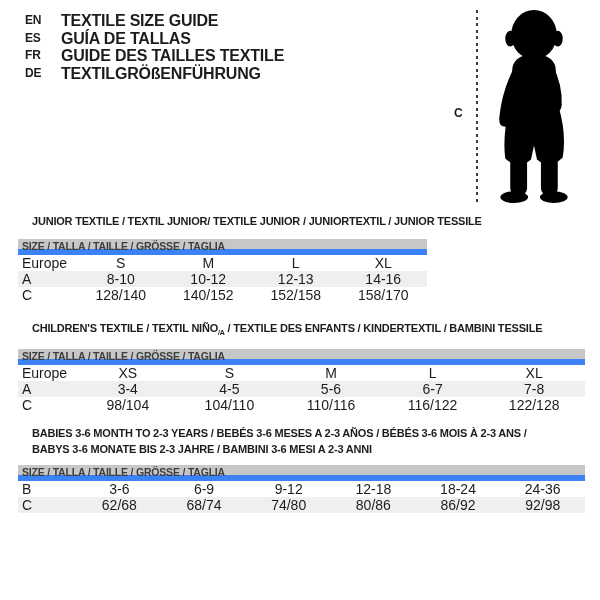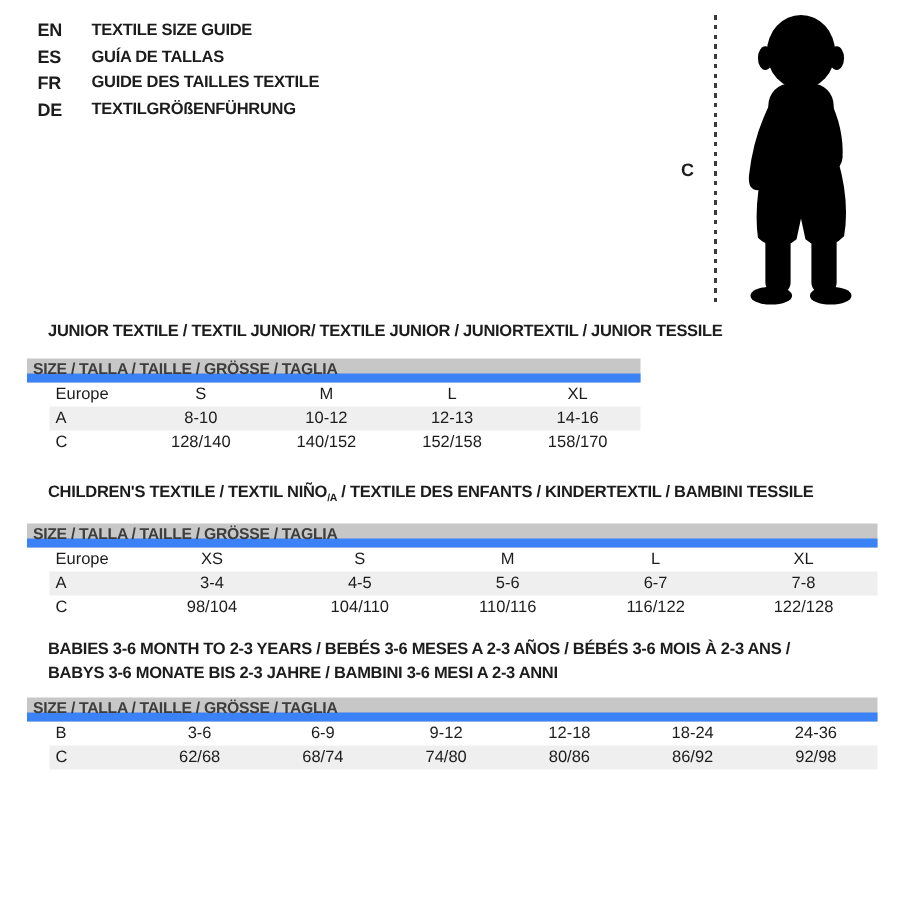--- a/index.html
+++ b/index.html
@@ -10,21 +10,21 @@
     font-family: "Liberation Sans", sans-serif;
     color: #1c1c1c;
     overflow: hidden;
     -webkit-font-smoothing: antialiased;
   }
 
   
   .lang-list { position: absolute; left: 25px; top: 12px; }
   .lang-row { display: flex; line-height: 17.5px; }
   .lang-code { width: 36px; font-size: 12px; font-weight: bold; letter-spacing: -0.2px; }
-  .lang-name { font-size: 11px; font-weight: bold; letter-spacing: -0.2px; text-align: right; }
+  .lang-name { font-size: 16px; font-weight: bold; letter-spacing: -0.2px; text-align: right; }
 
   
   .figure-area { position: absolute; left: 446px; top: 6px; width: 140px; height: 202px; }
   .dash-line {
     position: absolute; left: 30px; top: 4px; width: 2px; height: 194px;
     background: repeating-linear-gradient(to bottom, #3a3a3a 0 3px, transparent 3px 6.5px);
   }
   .height-label {
     position: absolute; left: 8px; top: 100px;
     font-size: 12px; font-weight: bold;
@@ -44,21 +44,21 @@
   .w-narrow { width: 409px; }
   .w-wide { width: 567px; }
   .band {
     box-sizing: border-box;
     height: 16px; line-height: 15px;
     background: #c7c7c7; border-bottom: 6px solid #3b82f6;
     padding-left: 4px;
     font-size: 10.5px; font-weight: bold; color: #3d3d3d;
     letter-spacing: -0.2px;
   }
-  .t-row { display: flex; height: 16px; line-height: 16px; font-size: 11px; margin-left: 15px; }
+  .t-row { display: flex; height: 16px; line-height: 16px; font-size: 14px; }
   .t-row.shaded { background: #efefef; }
   .row-label { width: 55px; padding-left: 4px; text-align: left; }
   .t-cell { flex: 1; text-align: center; }
 
   
   .notes { position: absolute; left: 18px; top: 546px; }
   .note-line {
     font-size: 11px; font-weight: bold; line-height: 16px;
     letter-spacing: -0.2px; white-space: nowrap;
   }

